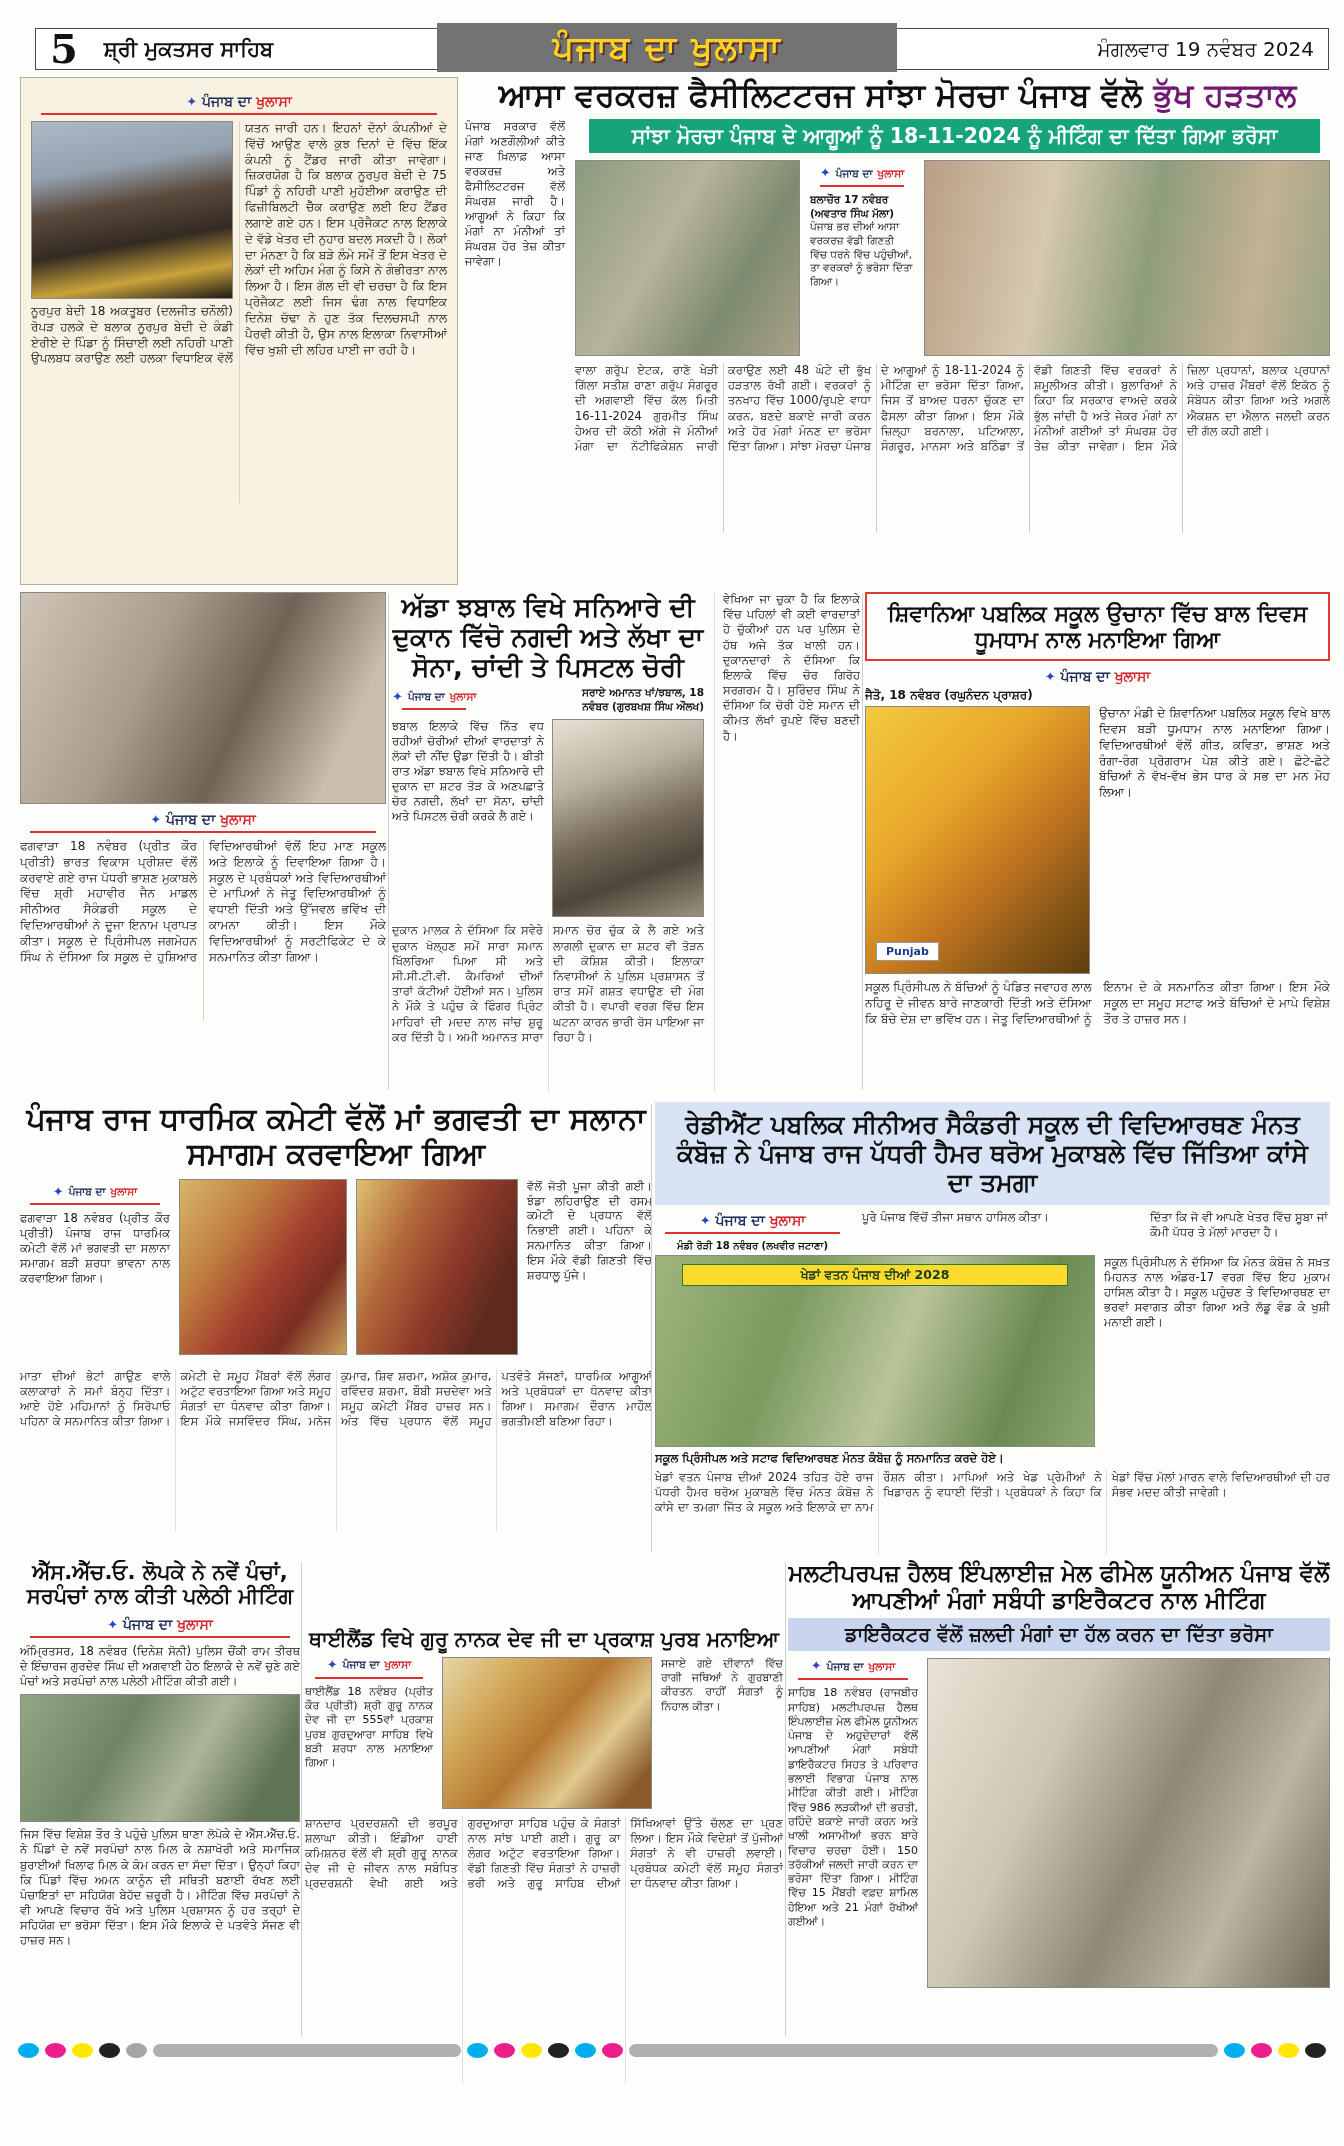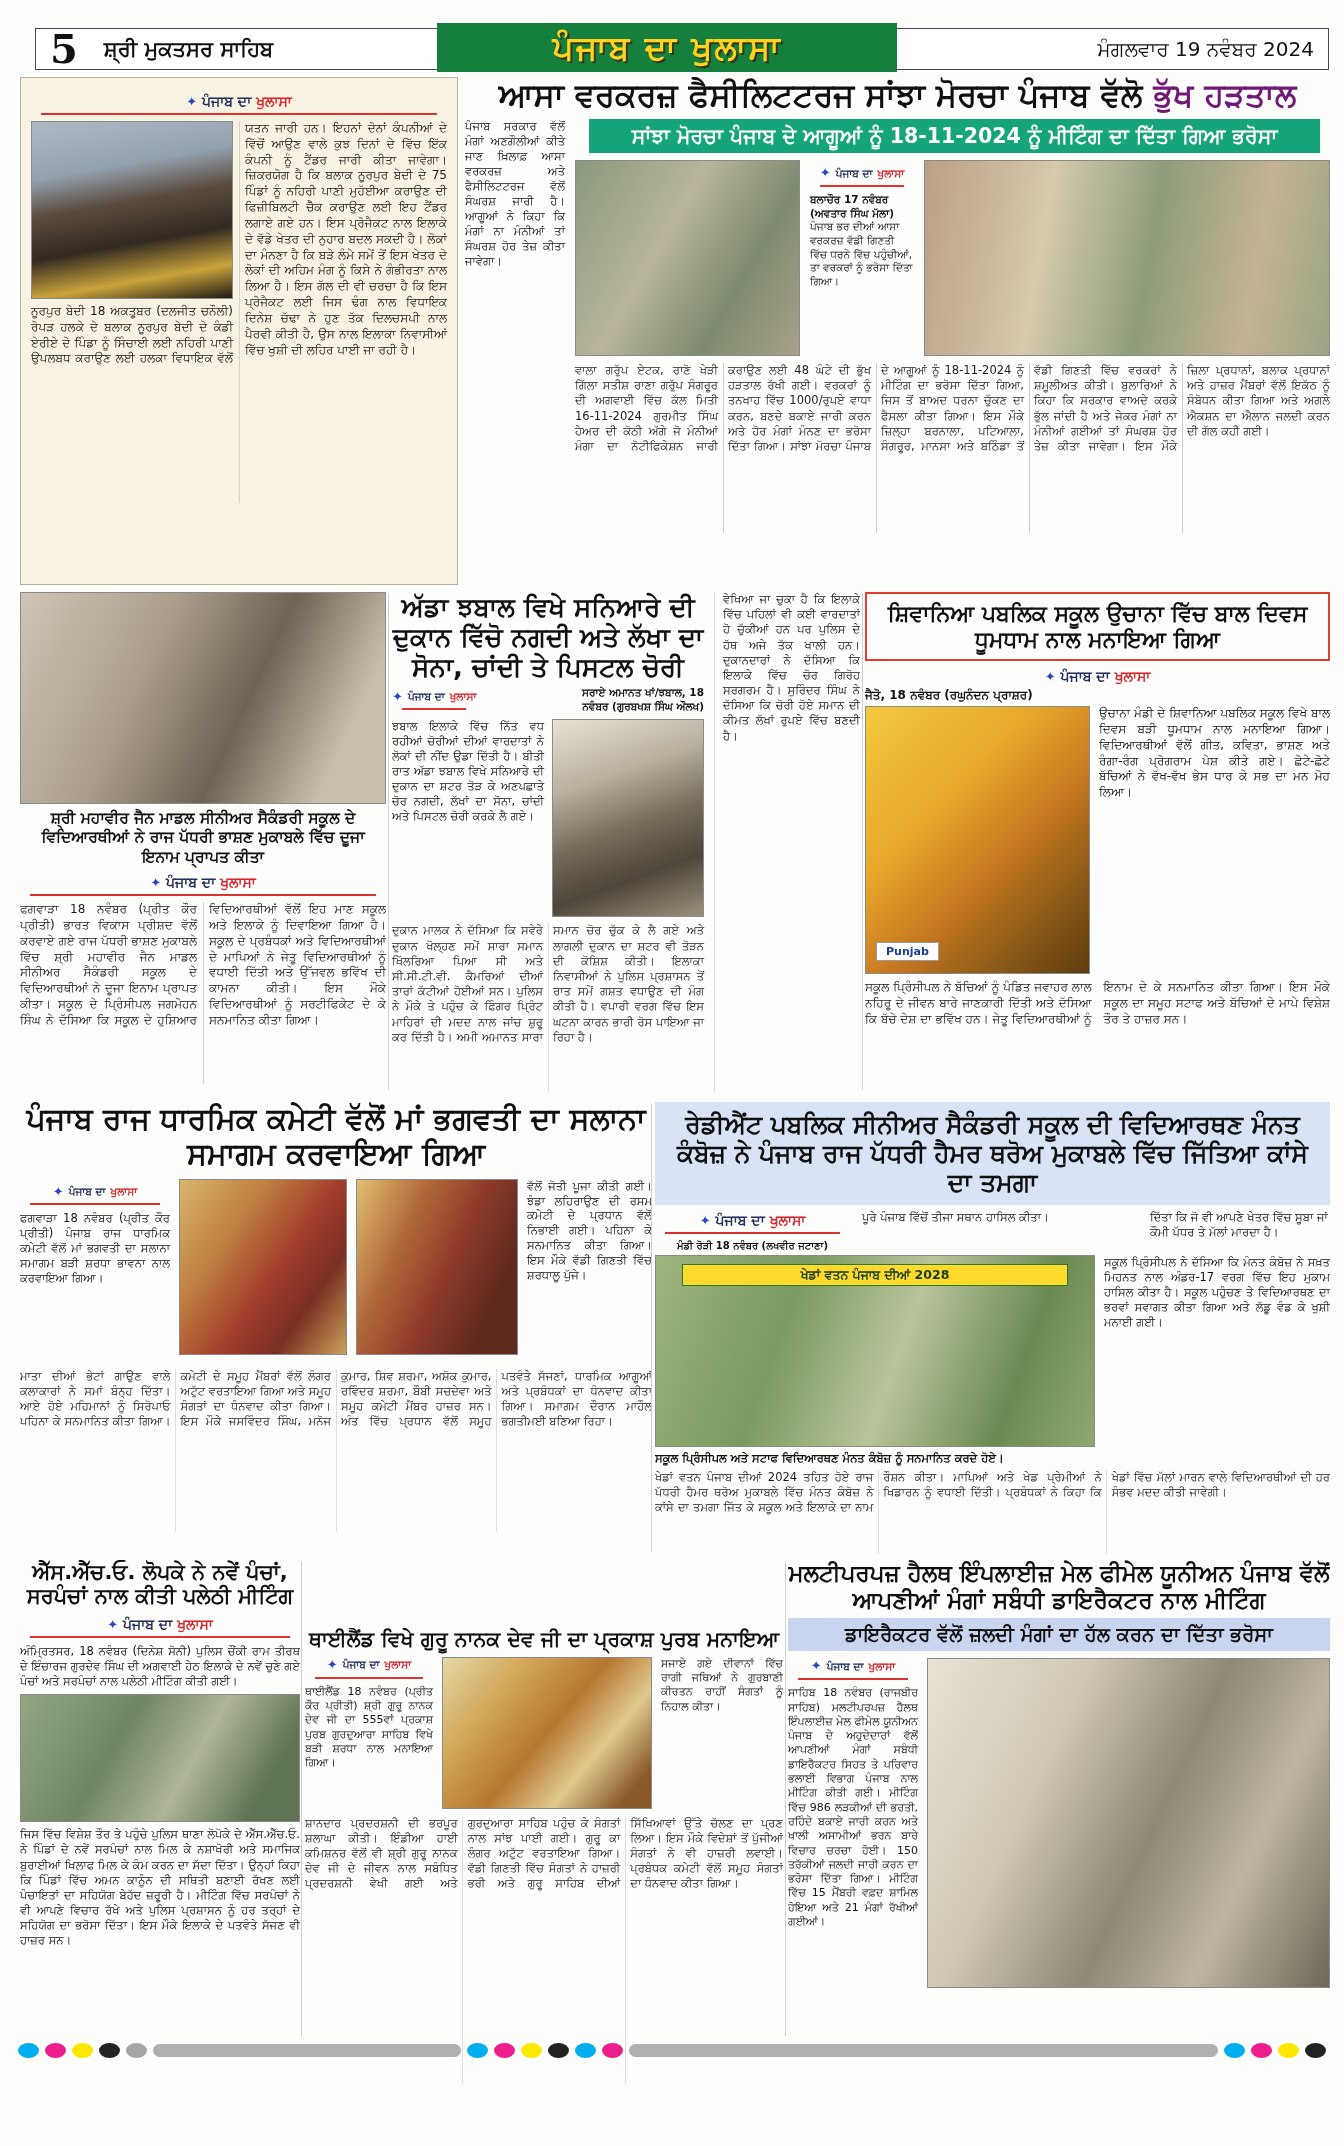--- a/index.html
+++ b/index.html
@@ -4,21 +4,21 @@
 <style>
   html,body{margin:0;padding:0;background:#e8e8e8;}
   .page{position:relative;width:1344px;height:2146px;background:#fdfdfb;margin:0 auto;
         font-family:"DejaVu Sans","Liberation Sans",sans-serif;color:#111;overflow:hidden;}
   
   .header{position:absolute;left:35px;top:28px;width:1294px;height:42px;border:1.5px solid #4a4a4a;
           background:#fff;display:flex;align-items:center;box-sizing:border-box;}
   .pageno{font-family:"DejaVu Serif","Liberation Serif",serif;font-size:40px;font-weight:bold;margin-left:14px;line-height:1;}
   .edition{font-size:21px;font-weight:bold;margin-left:26px;}
   .issue-date{margin-left:auto;margin-right:14px;font-size:20px;}
-  .masthead{position:absolute;left:437px;top:23px;width:460px;height:49px;background:#15803d;color:#ffd21e;
+  .masthead{position:absolute;left:437px;top:23px;width:460px;height:49px;background:#737373;color:#ffd21e;
             font-size:33px;font-weight:bold;display:flex;align-items:center;justify-content:center;
             letter-spacing:2px;text-shadow:2px 2px 0 rgba(70,5,5,.6);}
   
   .art{position:absolute;box-sizing:border-box;overflow:hidden;}
   .hl{font-weight:bold;text-align:center;color:#101010;line-height:1.16;margin:0;}
   .byline-wrap{text-align:center;margin-top:5px;}
   .byline{display:inline-flex;align-items:center;gap:5px;font-weight:bold;font-size:14px;color:#23305e;}
   .byline-sm .byline{font-size:10.5px;}
   .by-icon{color:#2746c4;font-size:13px;}
   .by-2{color:#d7262c;}
@@ -192,21 +192,20 @@
           </div>
           <div class="photo ph-crowd-b pB"></div>
         </div>
         <div class="body asha-body">ਵਾਲਾ ਗਰੁੱਪ ਏਟਕ, ਰਾਣੋ ਖੇੜੀ ਗਿੱਲਾ ਸਤੀਸ਼ ਰਾਣਾ ਗਰੁੱਪ ਸੰਗਰੂਰ ਦੀ ਅਗਵਾਈ ਵਿੱਚ ਕੱਲ ਮਿਤੀ 16-11-2024 ਗੁਰਮੀਤ ਸਿੰਘ ਹੇਅਰ ਦੀ ਕੋਠੀ ਅੱਗੇ ਜੋ ਮੰਨੀਆਂ ਮੰਗਾ ਦਾ ਨੋਟੀਫਿਕੇਸ਼ਨ ਜਾਰੀ ਕਰਾਉਣ ਲਈ 48 ਘੰਟੇ ਦੀ ਭੁੱਖ ਹੜਤਾਲ ਰੱਖੀ ਗਈ। ਵਰਕਰਾਂ ਨੂੰ ਤਨਖਾਹ ਵਿੱਚ 1000/ਰੁਪਏ ਵਾਧਾ ਕਰਨ, ਬਣਦੇ ਬਕਾਏ ਜਾਰੀ ਕਰਨ ਅਤੇ ਹੋਰ ਮੰਗਾਂ ਮੰਨਣ ਦਾ ਭਰੋਸਾ ਦਿੱਤਾ ਗਿਆ। ਸਾਂਝਾ ਮੋਰਚਾ ਪੰਜਾਬ ਦੇ ਆਗੂਆਂ ਨੂੰ 18-11-2024 ਨੂੰ ਮੀਟਿੰਗ ਦਾ ਭਰੋਸਾ ਦਿੱਤਾ ਗਿਆ, ਜਿਸ ਤੋਂ ਬਾਅਦ ਧਰਨਾ ਚੁੱਕਣ ਦਾ ਫੈਸਲਾ ਕੀਤਾ ਗਿਆ। ਇਸ ਮੌਕੇ ਜ਼ਿਲ੍ਹਾ ਬਰਨਾਲਾ, ਪਟਿਆਲਾ, ਸੰਗਰੂਰ, ਮਾਨਸਾ ਅਤੇ ਬਠਿੰਡਾ ਤੋਂ ਵੱਡੀ ਗਿਣਤੀ ਵਿੱਚ ਵਰਕਰਾਂ ਨੇ ਸ਼ਮੂਲੀਅਤ ਕੀਤੀ। ਬੁਲਾਰਿਆਂ ਨੇ ਕਿਹਾ ਕਿ ਸਰਕਾਰ ਵਾਅਦੇ ਕਰਕੇ ਭੁੱਲ ਜਾਂਦੀ ਹੈ ਅਤੇ ਜੇਕਰ ਮੰਗਾਂ ਨਾ ਮੰਨੀਆਂ ਗਈਆਂ ਤਾਂ ਸੰਘਰਸ਼ ਹੋਰ ਤੇਜ਼ ਕੀਤਾ ਜਾਵੇਗਾ। ਇਸ ਮੌਕੇ ਜ਼ਿਲਾ ਪ੍ਰਧਾਨਾਂ, ਬਲਾਕ ਪ੍ਰਧਾਨਾਂ ਅਤੇ ਹਾਜ਼ਰ ਮੈਂਬਰਾਂ ਵੱਲੋਂ ਇਕੱਠ ਨੂੰ ਸੰਬੋਧਨ ਕੀਤਾ ਗਿਆ ਅਤੇ ਅਗਲੇ ਐਕਸ਼ਨ ਦਾ ਐਲਾਨ ਜਲਦੀ ਕਰਨ ਦੀ ਗੱਲ ਕਹੀ ਗਈ।</div>
       </div>
     </div>
   </section>
 
   <section class="art a-speech">
     <div class="photo ph-indoor"></div>
-    <div class="speech-cap">ਸ਼੍ਰੀ ਮਹਾਵੀਰ ਜੈਨ ਮਾਡਲ ਸੀਨੀਅਰ ਸੈਕੰਡਰੀ ਸਕੂਲ ਦੇ ਵਿਦਿਆਰਥੀਆਂ ਨੇ ਰਾਜ ਪੱਧਰੀ ਭਾਸ਼ਣ ਮੁਕਾਬਲੇ ਵਿੱਚ ਦੂਜਾ ਇਨਾਮ ਪ੍ਰਾਪਤ ਕੀਤਾ</div>
     <div class="byline-wrap">
       <span class="byline">
           <span class="by-icon">✦</span>
           <span class="by-1">ਪੰਜਾਬ ਦਾ</span>
           <span class="by-2">ਖੁਲਾਸਾ</span>
         </span>
     </div>
     <div class="redrule"></div>
     <div class="body cols2 speech-body">ਫਗਵਾੜਾ 18 ਨਵੰਬਰ (ਪ੍ਰੀਤ ਕੌਰ ਪ੍ਰੀਤੀ) ਭਾਰਤ ਵਿਕਾਸ ਪ੍ਰੀਸ਼ਦ ਵੱਲੋਂ ਕਰਵਾਏ ਗਏ ਰਾਜ ਪੱਧਰੀ ਭਾਸ਼ਣ ਮੁਕਾਬਲੇ ਵਿੱਚ ਸ਼੍ਰੀ ਮਹਾਵੀਰ ਜੈਨ ਮਾਡਲ ਸੀਨੀਅਰ ਸੈਕੰਡਰੀ ਸਕੂਲ ਦੇ ਵਿਦਿਆਰਥੀਆਂ ਨੇ ਦੂਜਾ ਇਨਾਮ ਪ੍ਰਾਪਤ ਕੀਤਾ। ਸਕੂਲ ਦੇ ਪ੍ਰਿੰਸੀਪਲ ਜਗਮੋਹਨ ਸਿੰਘ ਨੇ ਦੱਸਿਆ ਕਿ ਸਕੂਲ ਦੇ ਹੁਸ਼ਿਆਰ ਵਿਦਿਆਰਥੀਆਂ ਵੱਲੋਂ ਇਹ ਮਾਣ ਸਕੂਲ ਅਤੇ ਇਲਾਕੇ ਨੂੰ ਦਿਵਾਇਆ ਗਿਆ ਹੈ। ਸਕੂਲ ਦੇ ਪ੍ਰਬੰਧਕਾਂ ਅਤੇ ਵਿਦਿਆਰਥੀਆਂ ਦੇ ਮਾਪਿਆਂ ਨੇ ਜੇਤੂ ਵਿਦਿਆਰਥੀਆਂ ਨੂੰ ਵਧਾਈ ਦਿੱਤੀ ਅਤੇ ਉੱਜਵਲ ਭਵਿੱਖ ਦੀ ਕਾਮਨਾ ਕੀਤੀ। ਇਸ ਮੌਕੇ ਵਿਦਿਆਰਥੀਆਂ ਨੂੰ ਸਰਟੀਫਿਕੇਟ ਦੇ ਕੇ ਸਨਮਾਨਿਤ ਕੀਤਾ ਗਿਆ।</div>
   </section>

